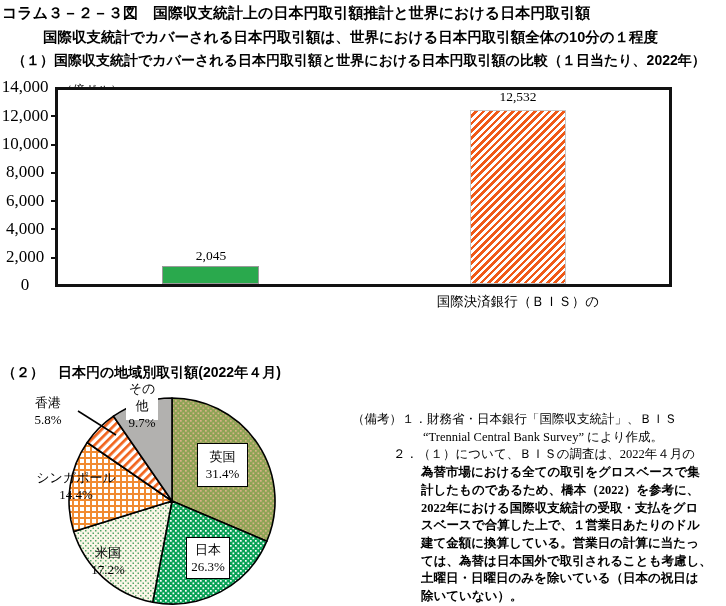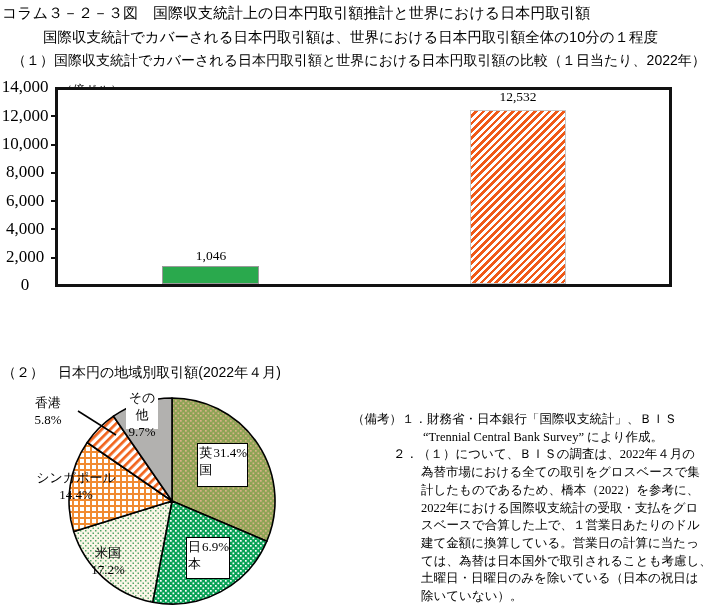--- a/index.html
+++ b/index.html
@@ -1,42 +1,42 @@
 <!DOCTYPE html>
 <html><head>
 <meta charset="utf-8">
 <style>
   html,body{margin:0;padding:0;background:#fff;}
   .page{position:relative;width:726px;height:606px;background:#fff;color:#000;
         font-family:"Liberation Serif","DejaVu Serif",serif;overflow:hidden;}
   .abs{position:absolute;}
-  .gothic{font-family:"Liberation Sans","DejaVu Sans",sans-serif;font-weight:normal;}
+  .gothic{font-family:"Liberation Sans","DejaVu Sans",sans-serif;font-weight:bold;}
   .title{left:2px;top:4px;font-size:15px;white-space:nowrap;}
   .subtitle{left:43px;top:28px;font-size:14.5px;white-space:nowrap;}
   .h1{left:12px;top:52px;font-size:14px;white-space:nowrap;}
   .h2{left:2px;top:364px;font-size:14px;white-space:nowrap;}
   .unit{left:60px;top:82px;font-size:12.5px;}
   .frame{left:55px;top:87px;width:617px;height:200px;border:3px solid #111;
          box-sizing:border-box;background:#fff;}
   .ylab{width:50px;left:0;text-align:center;font-size:17px;line-height:16px;height:16px;}
   .ytick{left:51px;width:5px;height:2px;background:#111;}
   .bar{position:absolute;bottom:0;}
   .bar-green{left:104px;width:97px;height:18px;background:#2aa94d;border:1px solid #9a9a9a;box-sizing:border-box;}
   .bar-hatch{left:412px;width:96px;height:174px;border:1px solid #c6c6c6;box-sizing:border-box;
      background:repeating-linear-gradient(135deg,#ffffff 0px,#ffffff 2.6px,#f05a18 2.6px,#f05a18 5.2px);}
   .vlab{font-size:13.5px;text-align:center;width:100px;}
   .catlab{font-size:13.5px;line-height:17px;text-align:center;width:250px;top:293px;}
   .note{left:352px;top:411px;font-size:12.5px;line-height:17.7px;width:372px;}
   .note div{white-space:nowrap;}
   .ml1{margin-left:71px;}
   .ml2{margin-left:41px;}
-  .ml3{margin-left:69px;}
+  .ml3{margin-left:69px;font-weight:bold;}
   .pielab{font-size:13px;line-height:17px;text-align:center;}
   .piebox{background:#fff;border:1px solid #000;box-sizing:border-box;
-          display:flex;flex-direction:row;justify-content:center;}
+          display:flex;flex-direction:column;justify-content:center;}
   .piebox-plain{background:#fff;}
 </style>
 </head>
 <body>
 
 <div class="page">
 
   <div class="abs title gothic">コラム３－２－３図　国際収支統計上の日本円取引額推計と世界における日本円取引額</div>
   <div class="abs subtitle gothic">国際収支統計でカバーされる日本円取引額は、世界における日本円取引額全体の10分の１程度</div>
   <div class="abs h1 gothic">（１）国際収支統計でカバーされる日本円取引額と世界における日本円取引額の比較（１日当たり、2022年）</div>
@@ -57,24 +57,25 @@
   <div class="abs ytick" style="top:172px"></div>
   <div class="abs ytick" style="top:200px"></div>
   <div class="abs ytick" style="top:228px"></div>
   <div class="abs ytick" style="top:257px"></div>
 
   <div class="abs frame">
     <div class="bar bar-green"></div>
     <div class="bar bar-hatch"></div>
   </div>
 
-  <div class="abs vlab" style="left:161px;top:248px">1,046</div>
+  <div class="abs vlab" style="left:161px;top:248px">2,045</div>
   <div class="abs vlab" style="left:468px;top:89px">12,532</div>
 
   <div class="abs catlab" style="left:393px">
+    <div>国際決済銀行（ＢＩＳ）の</div>
   </div>
 
   <div class="abs h2 gothic">（２）　日本円の地域別取引額(2022年４月)</div>
 
   <svg class="abs" style="left:0;top:385px" width="350" height="221" viewBox="0 0 350 221">
     <defs>
       <pattern id="pat-uk" width="5" height="5" patternUnits="userSpaceOnUse">
         <rect width="5" height="5" fill="#8da355"></rect>
         <rect x="0" y="0" width="1.7" height="1.7" fill="#d9b387"></rect>
         <rect x="2.5" y="2.5" width="1.7" height="1.7" fill="#d9b387"></rect>
@@ -107,35 +108,35 @@
       <path fill="url(#pat-hk)" d="M172,116 L87.2,57.5 A103,103 0 0 1 113.5,31.2 Z"></path>
       <path fill="#b2b1af" d="M172,116 L113.5,31.2 A103,103 0 0 1 172,13 Z"></path>
     </g>
     <line x1="78" y1="26" x2="116" y2="50" stroke="#000" stroke-width="1.5"></line>
   </svg>
 
   <div class="abs pielab" style="left:20px;top:394px;width:56px">
     <div>香港</div>
     <div>5.8%</div>
   </div>
-  <div class="abs pielab piebox-plain" style="left:126px;top:389px;width:32px;height:40px">
+  <div class="abs pielab piebox-plain" style="left:126px;top:380px;width:32px;height:40px">
     <div>その他</div>
     <div>9.7%</div>
   </div>
   <div class="abs pielab piebox" style="left:197px;top:443px;width:51px;height:44px">
     <div>英国</div>
     <div>31.4%</div>
   </div>
   <div class="abs pielab" style="left:28px;top:469px;width:96px">
     <div>シンガポール</div>
     <div>14.4%</div>
   </div>
   <div class="abs pielab piebox" style="left:186px;top:537px;width:44px;height:42px">
     <div>日本</div>
-    <div>6.9%</div>
+    <div>26.3%</div>
   </div>
   <div class="abs pielab" style="left:76px;top:544px;width:64px">
     <div>米国</div>
     <div>17.2%</div>
   </div>
 
   <div class="abs note">
     <div>（備考）１．財務省・日本銀行「国際収支統計」、ＢＩＳ</div>
     <div class="ml1">“Trennial Central Bank Survey” により作成。</div>
     <div class="ml2">２．（１）について、ＢＩＳの調査は、2022年４月の</div>

